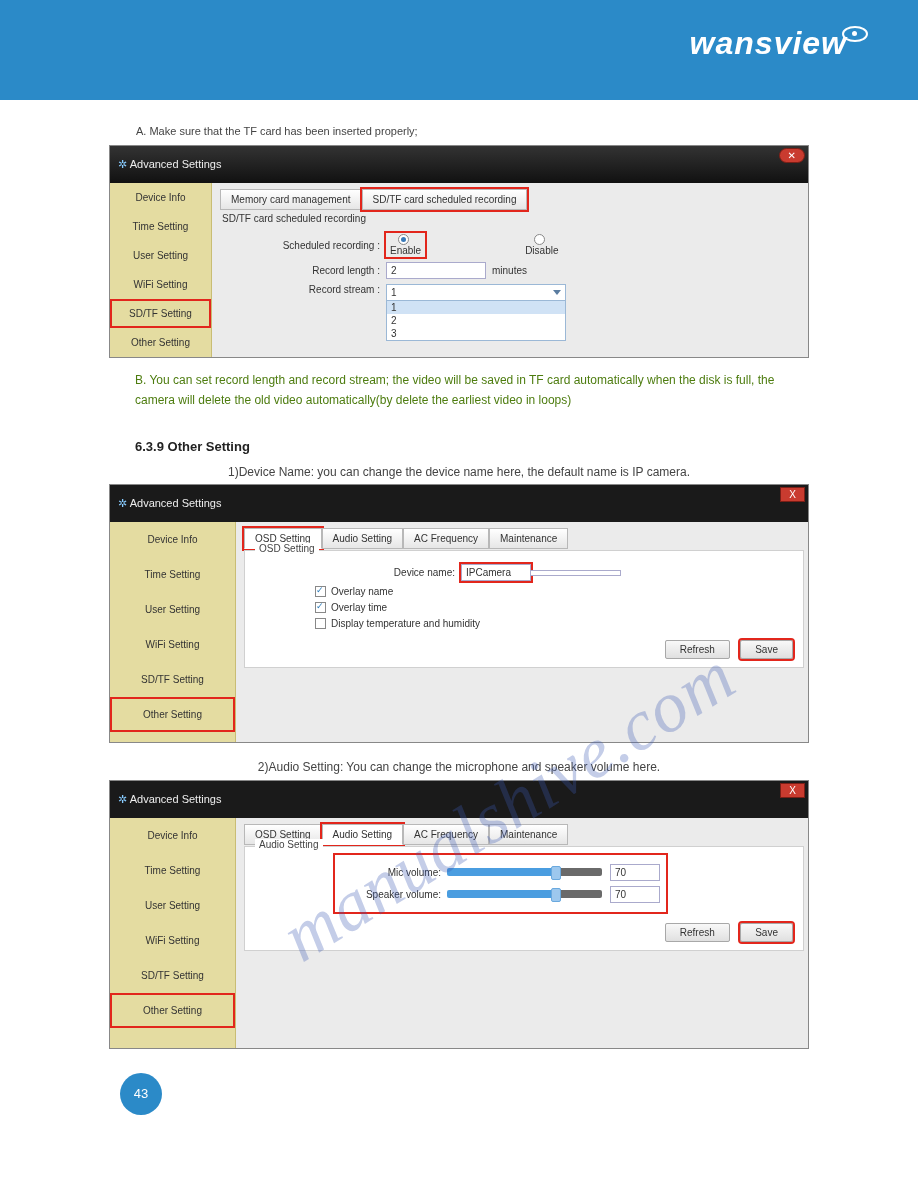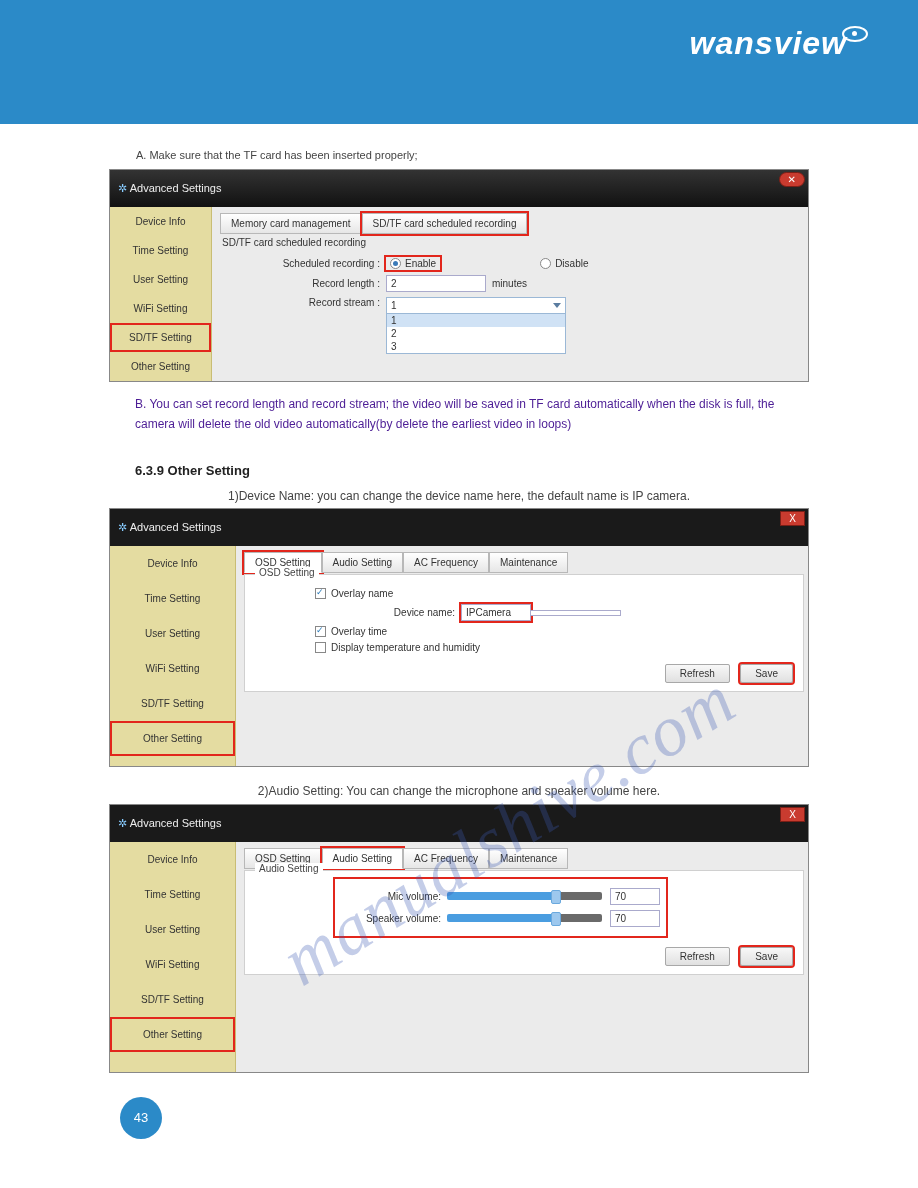--- a/index.html
+++ b/index.html
@@ -4,21 +4,21 @@
 <style>
   * { box-sizing: border-box; margin: 0; padding: 0; }
   body {
     font-family: Arial, sans-serif;
     background: #fff;
     position: relative;
     width: 918px;
     margin: 0 auto;
   }
   .top-banner {
-    height: 124px;
+    height: 100px;
     background: #2b8ac8;
     position: relative;
   }
   .brand {
     position: absolute;
     right: 50px;
     top: 25px;
     color: #fff;
     font-size: 32px;
     font-weight: bold;
@@ -152,20 +152,21 @@
   }
   .form-row .lbl {
     width: 160px;
     text-align: right;
     margin-right: 6px;
   }
   .radio-option {
     display: inline-flex;
     align-items: center;
     margin-right: 20px;
+    flex-direction: column;
   }
   .radio-dot {
     width: 11px; height: 11px;
     border: 1px solid #888;
     border-radius: 50%;
     margin-right: 4px;
     background: #fff;
     position: relative;
   }
   .radio-dot.checked::after {
@@ -260,21 +261,21 @@
     width:8px;height:12px;
     background:#9dc8ee;
     border:1px solid #6aa9de;
     border-radius:2px;
   }
 
   
   .body-text {
     font-size: 12px;
     line-height: 1.7;
-    color: #4c1d95;
+    color: #4d7c0f;
     margin: 10px 75px 6px 75px;
   }
   .step-line {
     font-size: 12px;
     line-height: 1.7;
     color: #444;
     margin: 2px 75px;
     text-align: center;
   }
   .heading-639 {
@@ -401,28 +402,28 @@
       </div>
       <div class="main">
         <div class="tabs">
           <div class="tab active highlight">OSD Setting</div>
           <div class="tab">Audio Setting</div>
           <div class="tab">AC Frequency</div>
           <div class="tab">Maintenance</div>
         </div>
         <div class="fieldset">
           <div class="fieldset-legend">OSD Setting</div>
-          <div class="form-row" style="margin-left:60px;">
-            <span class="checkbox checked"></span>
-            <span>Overlay name</span>
-          </div>
           <div class="form-row">
             <span class="lbl" style="width:200px;">Device name:</span>
             <span class="text-input highlight-box" style="width:70px;">IPCamera</span>
             <span class="text-input" style="width:90px;border-left:none;"></span>
+          </div>
+          <div class="form-row" style="margin-left:60px;">
+            <span class="checkbox checked"></span>
+            <span>Overlay name</span>
           </div>
           <div class="form-row" style="margin-left:60px;">
             <span class="checkbox checked"></span>
             <span>Overlay time</span>
           </div>
           <div class="form-row" style="margin-left:60px;">
             <span class="checkbox"></span>
             <span>Display temperature and humidity</span>
           </div>
           <div class="btn-row">

